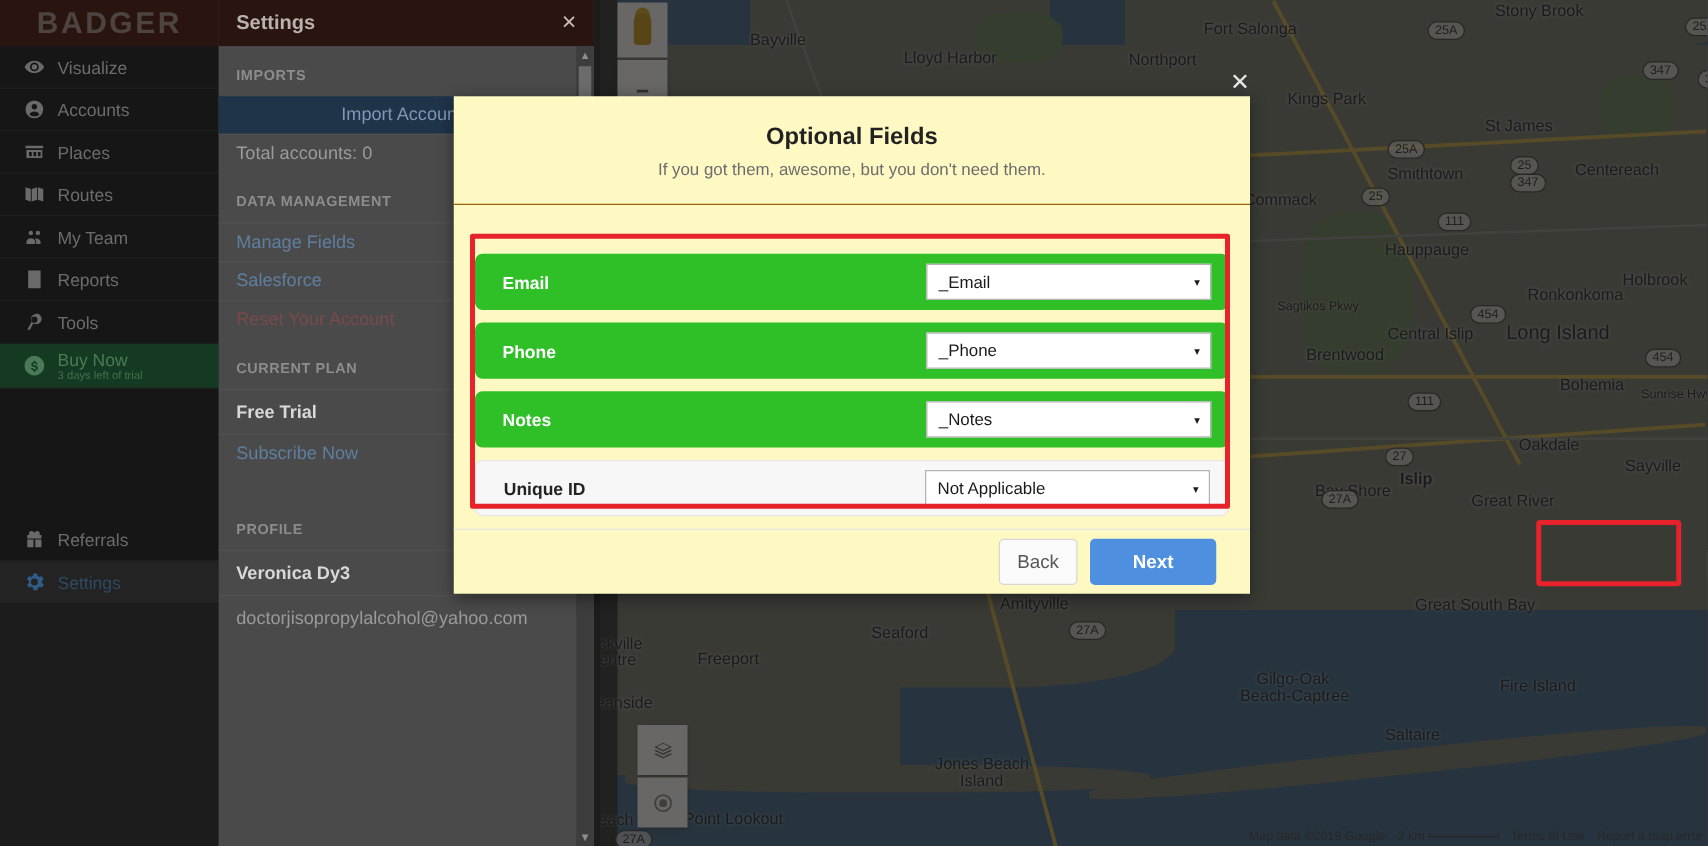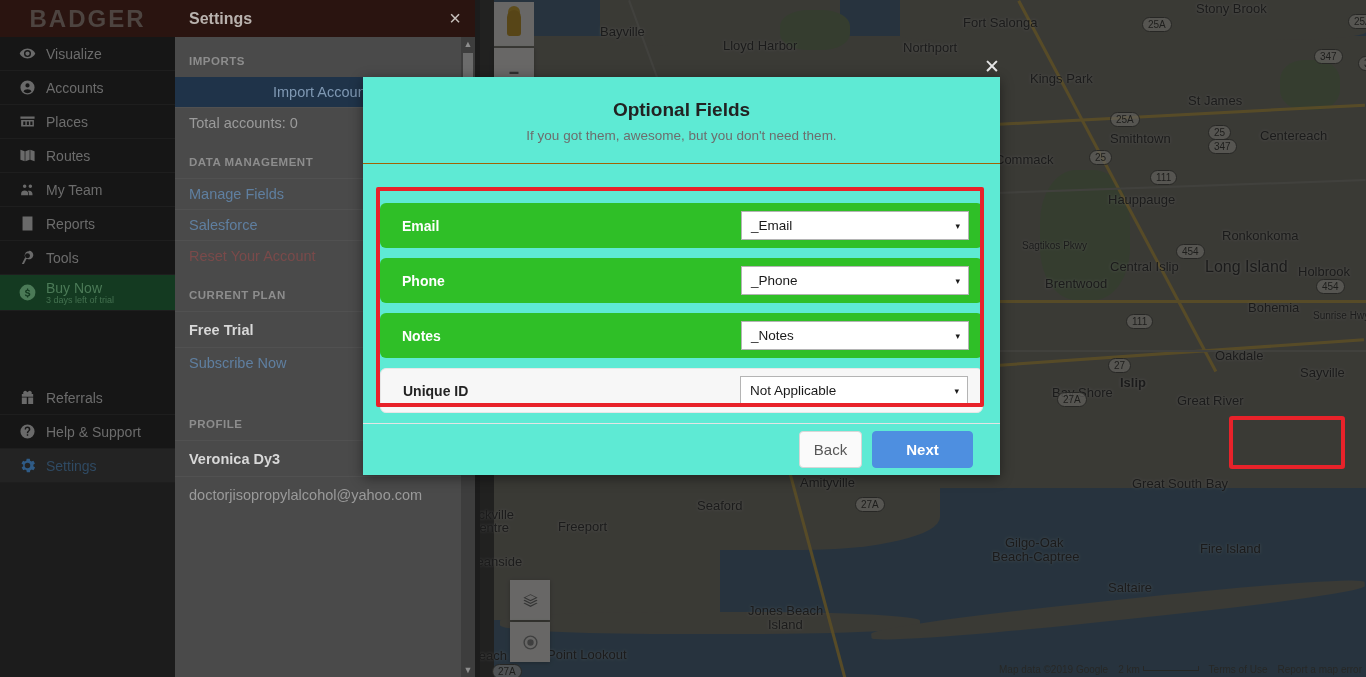--- a/index.html
+++ b/index.html
@@ -143,21 +143,21 @@
   }
 
   
   .modal-x {
     position: absolute; left: 982px; top: 57px; width: 20px; height: 20px;
     color: #e6e6e6; font-size: 19px; line-height: 20px; text-align: center;
     z-index: 30; cursor: pointer; font-family: "Liberation Sans", sans-serif;
   }
   .modal {
     position: absolute; left: 363px; top: 77px; width: 637px; height: 398px;
-    background: #5eead4; z-index: 20; box-shadow: 0 3px 12px rgba(0,0,0,.45);
+    background: #fef9c3; z-index: 20; box-shadow: 0 3px 12px rgba(0,0,0,.45);
     display: flex; flex-direction: column;
   }
   .modal-header { padding: 22px 0 20px; text-align: center; }
   .modal-title { font-size: 19px; font-weight: bold; color: #222; }
   .modal-sub { font-size: 13.5px; color: #6d6d6d; margin-top: 7px; }
   .modal-body {
     flex: 1; border-top: 1px solid #a16207; padding: 12px 0 0;
     position: relative;
   }
   .redbox {
@@ -233,21 +233,21 @@
         <div class="map-label" style="left: 483px; top: 15px;">Fort Salonga</div>
         <div class="map-label" style="left: 423px; top: 40px;">Northport</div>
         <div class="map-label" style="left: 716px; top: 1px;">Stony Brook</div>
         <div class="map-label" style="left: 550px; top: 71px;">Kings Park</div>
         <div class="map-label" style="left: 708px; top: 93px;">St James</div>
         <div class="map-label" style="left: 780px; top: 128px;">Centereach</div>
         <div class="map-label" style="left: 630px; top: 131px;">Smithtown</div>
         <div class="map-label" style="left: 515px; top: 152px;">Commack</div>
         <div class="map-label" style="left: 628px; top: 192px;">Hauppauge</div>
         <div class="map-label" style="left: 742px; top: 228px;">Ronkonkoma</div>
-        <div class="map-label" style="left: 818px; top: 216px; margin-top: 48px;">Holbrook</div>
+        <div class="map-label" style="left: 818px; top: 216px;">Holbrook</div>
         <div class="map-label" style="left: 630px; top: 259px;">Central Islip</div>
         <div class="map-label big" style="left: 725px; top: 258px;">Long Island</div>
         <div class="map-label" style="left: 565px; top: 276px;">Brentwood</div>
         <div class="map-label" style="left: 768px; top: 300px;">Bohemia</div>
         <div class="map-label" style="font-size: 10px; left: 542px; top: 240px;">Sagtikos Pkwy</div>
         <div class="map-label" style="font-size: 10px; left: 833px; top: 310px;">Sunrise Hwy</div>
         <div class="map-label" style="left: 735px; top: 348px;">Oakdale</div>
         <div class="map-label" style="left: 820px; top: 365px;">Sayville</div>
         <div class="map-label bold" style="left: 640px; top: 375px;">Islip</div>
         <div class="map-label" style="left: 572px; top: 385px;">Bay Shore</div>
@@ -402,28 +402,20 @@
 
     <div class="nav-bottom">
       <div class="nav-item">
         <span class="ic">
           <svg class="icn" viewBox="0 0 24 24">
               <path d="M20 7h-2.2a3 3 0 0 0-.5-3.5 3 3 0 0 0-4.2 0L12 4.6l-1.1-1.1a3 3 0 0 0-4.2 0A3 3 0 0 0 6.2 7H4v4h16V7zM4 12v9h7v-9H4zm9 0v9h7v-9h-7z"></path>
             </svg>
         </span>
         <span class="lbl">Referrals</span>
       </div>
-      <div class="nav-item">
-        <span class="ic">
-          <svg class="icn" viewBox="0 0 24 24">
-              <path d="M12 2a10 10 0 1 0 0 20 10 10 0 0 0 0-20zm1 16h-2v-2h2v2zm1.8-6.6-.9.9c-.6.6-.9 1.1-.9 2.2h-2v-.5c0-.9.4-1.7 1-2.3l1.2-1.2c.4-.4.6-.9.6-1.5a2 2 0 0 0-4 0H8a4 4 0 1 1 8 0c0 .8-.3 1.5-.8 2.1l-.4.3z"></path>
-            </svg>
-        </span>
-        <span class="lbl">Help &amp; Support</span>
-      </div>
       <div class="nav-item settings">
         <span class="ic">
           <svg class="icn" viewBox="0 0 24 24" style="width:19px;height:19px">
               <path d="M19.4 13a7.8 7.8 0 0 0 0-2l2-1.6-2-3.4-2.4 1a7.5 7.5 0 0 0-1.7-1l-.4-2.5h-4l-.4 2.5c-.6.2-1.2.6-1.7 1l-2.4-1-2 3.4L6.6 11a7.8 7.8 0 0 0 0 2l-2 1.6 2 3.4 2.4-1c.5.4 1.1.8 1.7 1l.4 2.5h4l.4-2.5c.6-.2 1.2-.6 1.7-1l2.4 1 2-3.4-2.2-1.6zM12 15.5a3.5 3.5 0 1 1 0-7 3.5 3.5 0 0 1 0 7z"></path>
             </svg>
         </span>
         <span class="lbl">Settings</span>
       </div>
     </div>
   </div>

